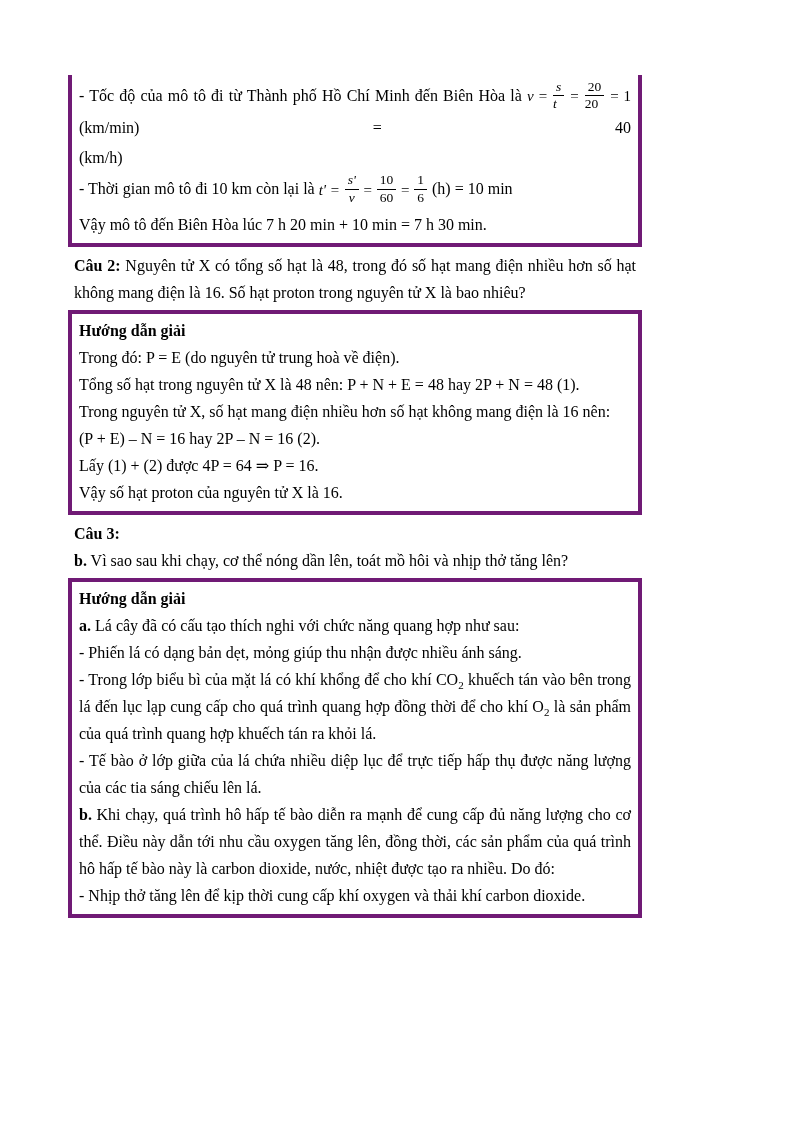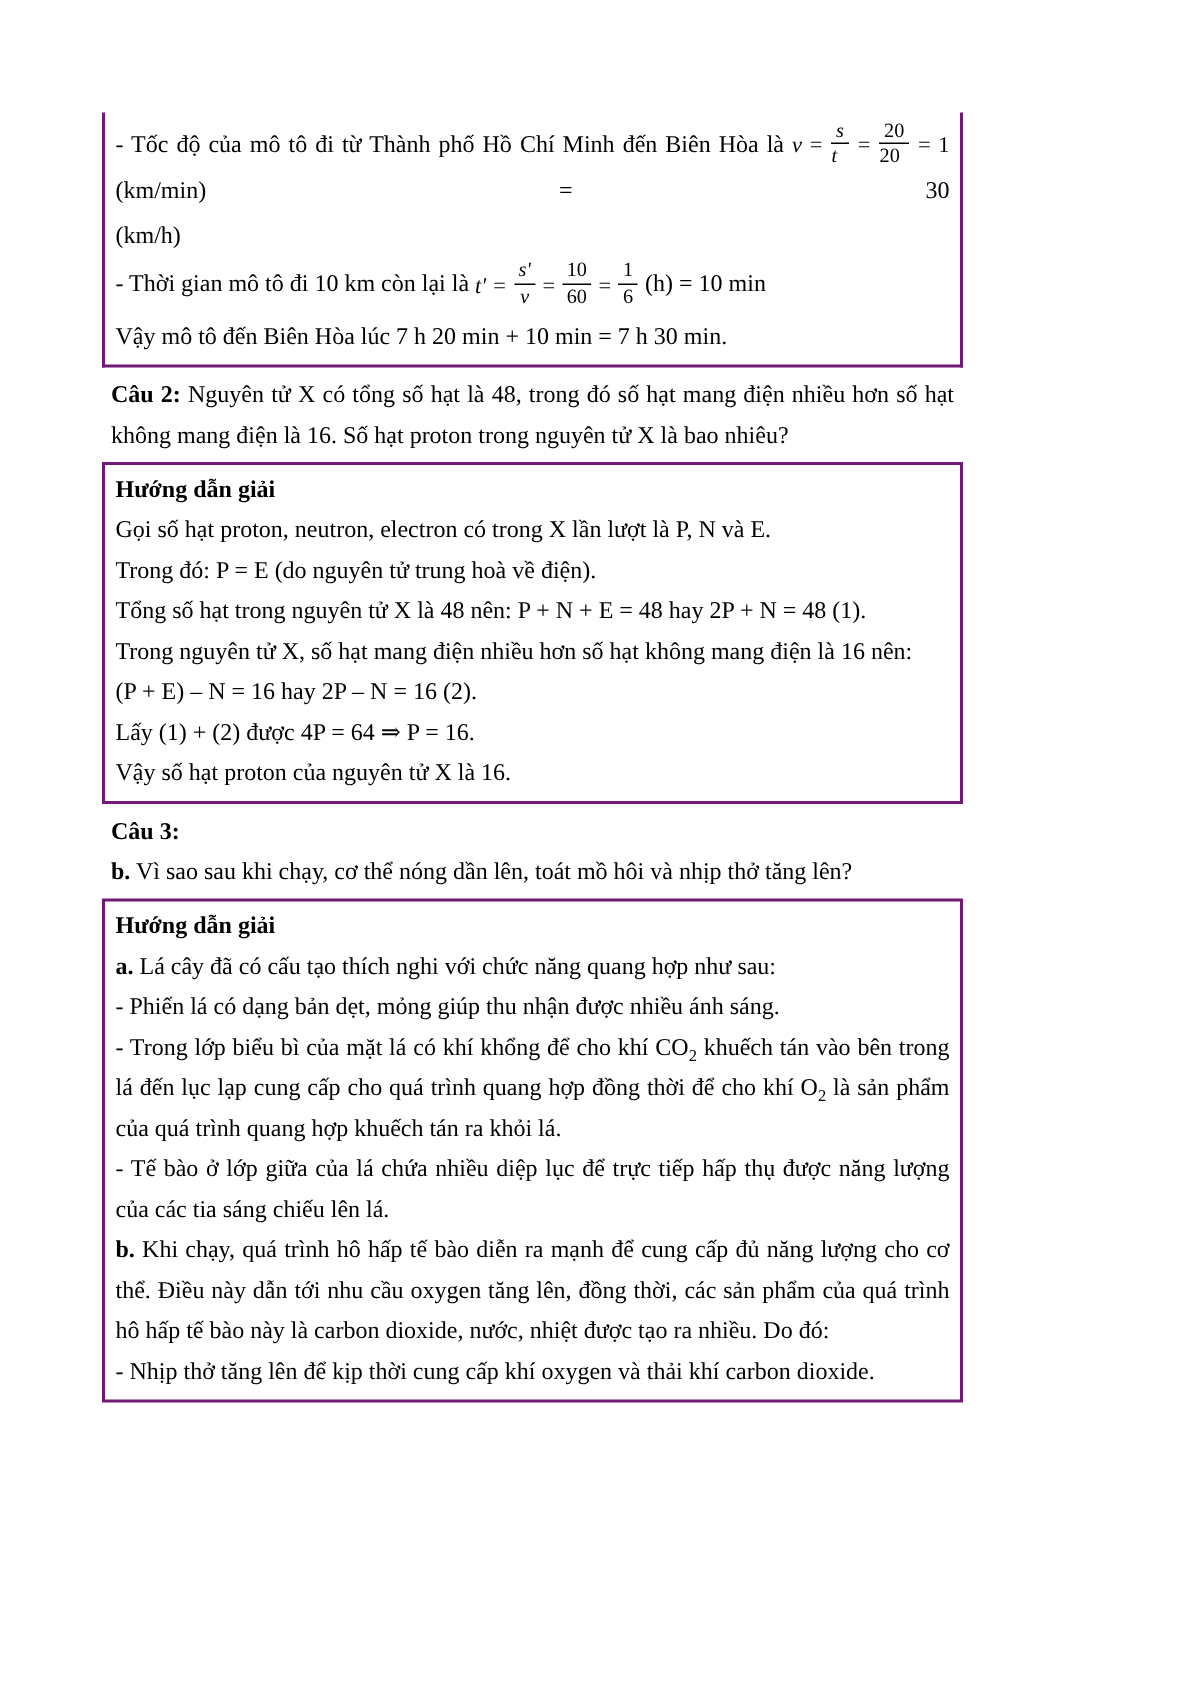--- a/index.html
+++ b/index.html
@@ -19,21 +19,21 @@
     box-sizing: border-box;
     padding: 75px 68px 0 68px;
     overflow: hidden;
     background: #ffffff;
   }
   p { margin: 0; line-height: 27px; }
   .just { text-align: justify; }
   .stretch { text-align: justify; text-align-last: justify; }
   .bold { font-weight: 700; }
   .box {
-    border: 2px solid #701a75;
+    border: 4px solid #701a75;
     padding: 3px 7px 5px 7px;
     box-sizing: border-box;
   }
   .box-notop { border-top: 0; }
   .q-block {
     padding: 0 6px;
     margin: 5px 0 4px 0;
   }
   .mline { margin: 3px 0; }
   .math { font-size: 15px; white-space: nowrap; }
@@ -60,38 +60,37 @@
 <div class="page">
 
   <div class="box box-notop">
     <p class="mline stretch"><span>- Tốc độ của mô tô đi từ Thành phố Hồ Chí Minh đến Biên Hòa là</span>
       <span class="math"><span class="mvar">v</span>
         <span>=</span>
         <span class="frac fvar"><span class="num">s</span><span class="den">t</span></span>
         <span>=</span>
         <span class="frac"><span class="num">20</span><span class="den">20</span></span>
         <span>= 1</span></span>
-      <span>(km/min) = 30</span></p>
+      <span>(km/min) = 40</span></p>
     <p>(km/h)</p>
     <p class="mline"><span>- Thời gian mô tô đi 10 km còn lại là</span>
       <span class="math"><span class="mvar">t' =</span>
         <span class="frac fvar"><span class="num">s'</span><span class="den">v</span></span>
         <span>=</span>
         <span class="frac"><span class="num">10</span><span class="den">60</span></span>
         <span>=</span>
         <span class="frac"><span class="num">1</span><span class="den">6</span></span></span>
       <span>(h) = 10 min</span></p>
     <p>Vậy mô tô đến Biên Hòa lúc 7 h 20 min + 10 min = 7 h 30 min.</p>
   </div>
 
   <p class="q-block just"><span class="bold">Câu 2:</span><span> Nguyên tử X có tổng số hạt là 48, trong đó số hạt mang điện nhiều hơn số hạt không mang điện là 16. Số hạt proton trong nguyên tử X là bao nhiêu?</span></p>
 
   <div class="box">
     <p class="bold">Hướng dẫn giải</p>
-    <p class="just">Gọi số hạt proton, neutron, electron có trong X lần lượt là P, N và E.</p>
     <p class="just">Trong đó: P = E (do nguyên tử trung hoà về điện).</p>
     <p class="just">Tổng số hạt trong nguyên tử X là 48 nên: P + N + E = 48 hay 2P + N = 48 (1).</p>
     <p class="just">Trong nguyên tử X, số hạt mang điện nhiều hơn số hạt không mang điện là 16 nên:</p>
     <p class="just">(P + E) – N = 16 hay 2P – N = 16 (2).</p>
     <p class="just">Lấy (1) + (2) được 4P = 64 ⇒ P = 16.</p>
     <p class="just">Vậy số hạt proton của nguyên tử X là 16.</p>
   </div>
 
   <div class="q-block">
     <p><span class="bold">Câu 3:</span></p>

